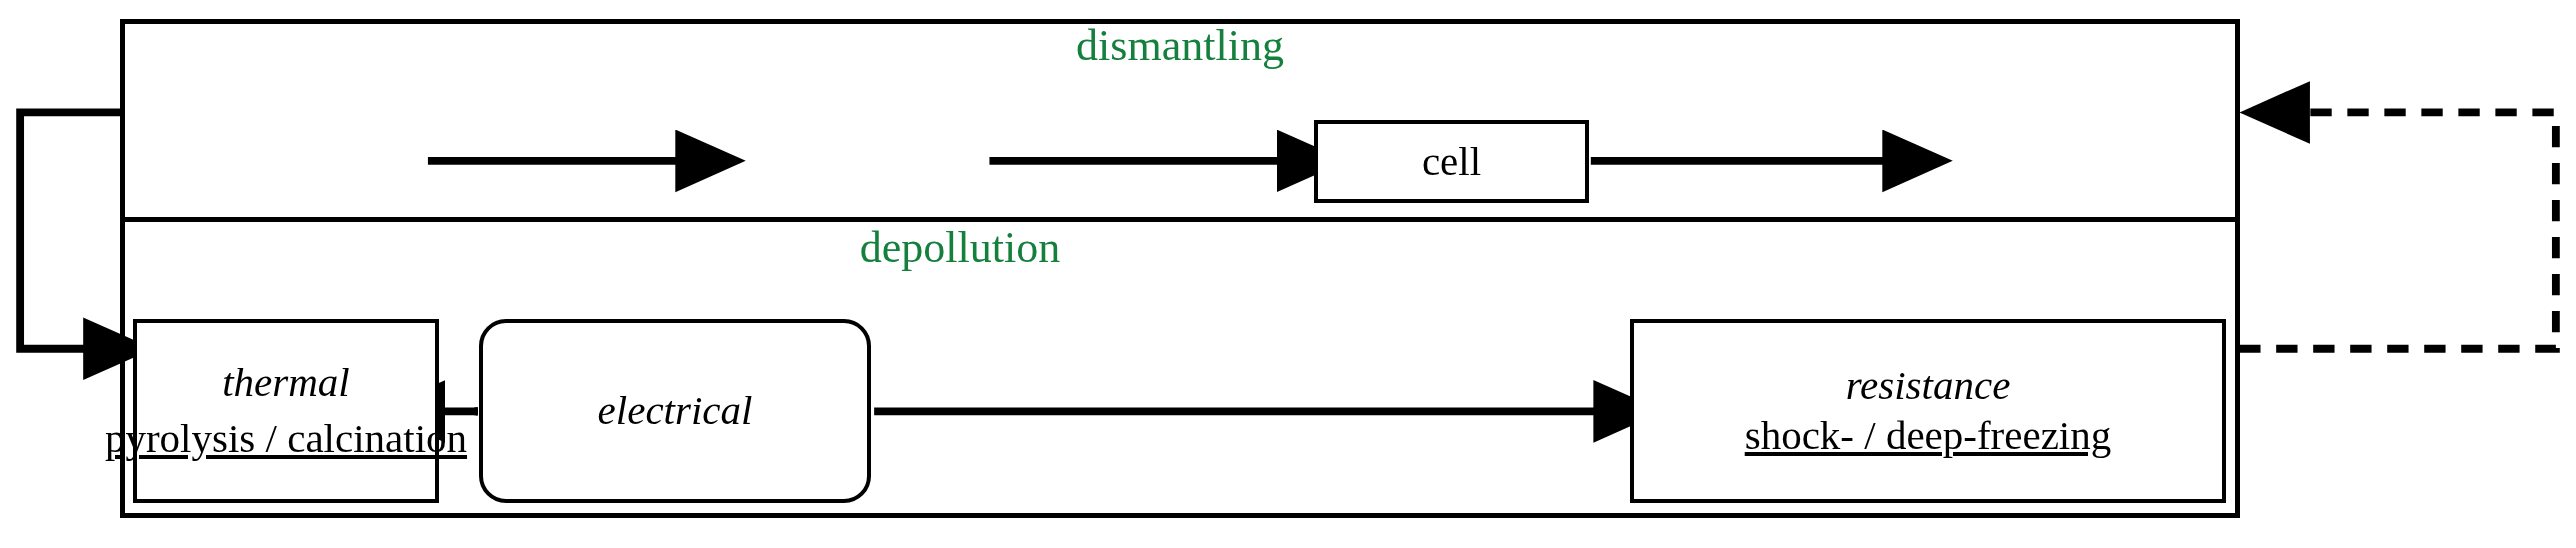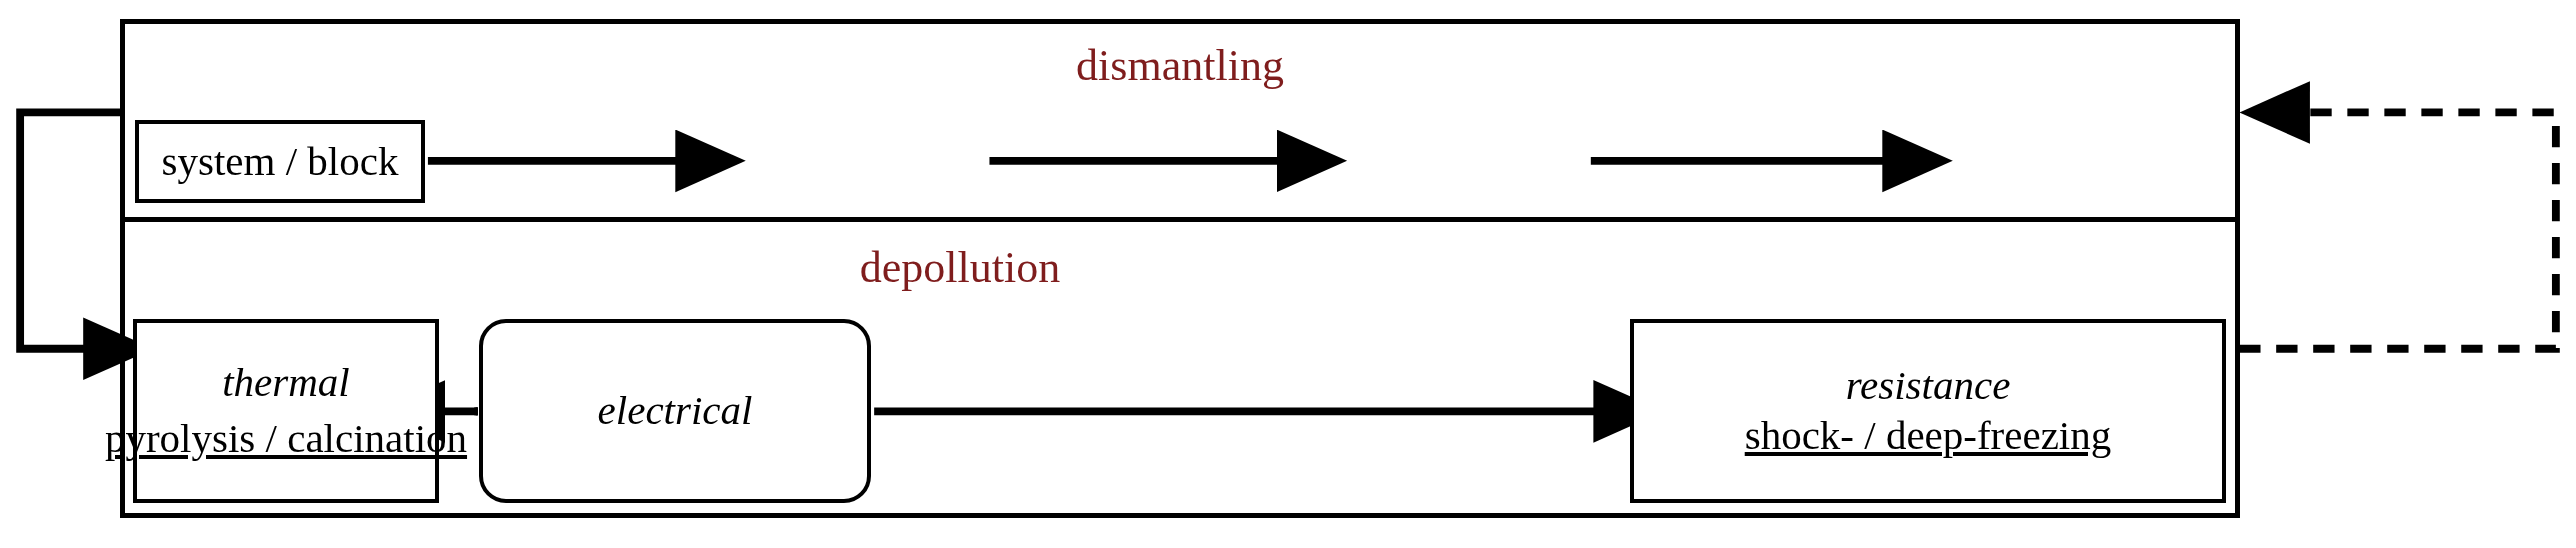--- a/index.html
+++ b/index.html
@@ -43,23 +43,22 @@
     width: 2120px;
     height: 5px;
     background: #000000;
   }
   
   .section-caption {
     position: absolute;
     text-align: center;
     font-size: 44px;
     line-height: 1;
-    color: #7f1d1d;
+    color: #15803d;
     white-space: nowrap;
-    margin-top: 20px;
   }
   #caption-dismantling {
     left: 120px;
     top: 23.5px;
     width: 2120px;
   }
   #caption-depollution {
     left: 120px;
     top: 226px;
     width: 1680px;
@@ -144,22 +143,22 @@
       <path d="M 3145 490 L 3590 490 L 3590 158 L 3240 158" fill="none" stroke="#000000" stroke-width="11" stroke-dasharray="30 22" marker-end="url(#arrowL)"></path>
     </g>
   </svg>
 
   <div class="outer-frame"></div>
   <div class="section-divider"></div>
 
   <div class="section-caption" id="caption-dismantling">dismantling</div>
   <div class="section-caption" id="caption-depollution">depollution</div>
 
-  <div class="node-box" id="node-system">
-    <span class="node-line1">system / block</span>
+  <div class="node-box" id="node-cell">
+    <span class="node-line1">cell</span>
   </div>
 
   <div class="node-box" id="node-thermal">
     <span class="node-line1 italic">thermal</span>
     <span class="node-line2">pyrolysis / calcination</span>
   </div>
   <div class="node-box" id="node-electrical">
     <span class="node-line1 italic">electrical</span>
   </div>
   <div class="node-box" id="node-cryogenic">

